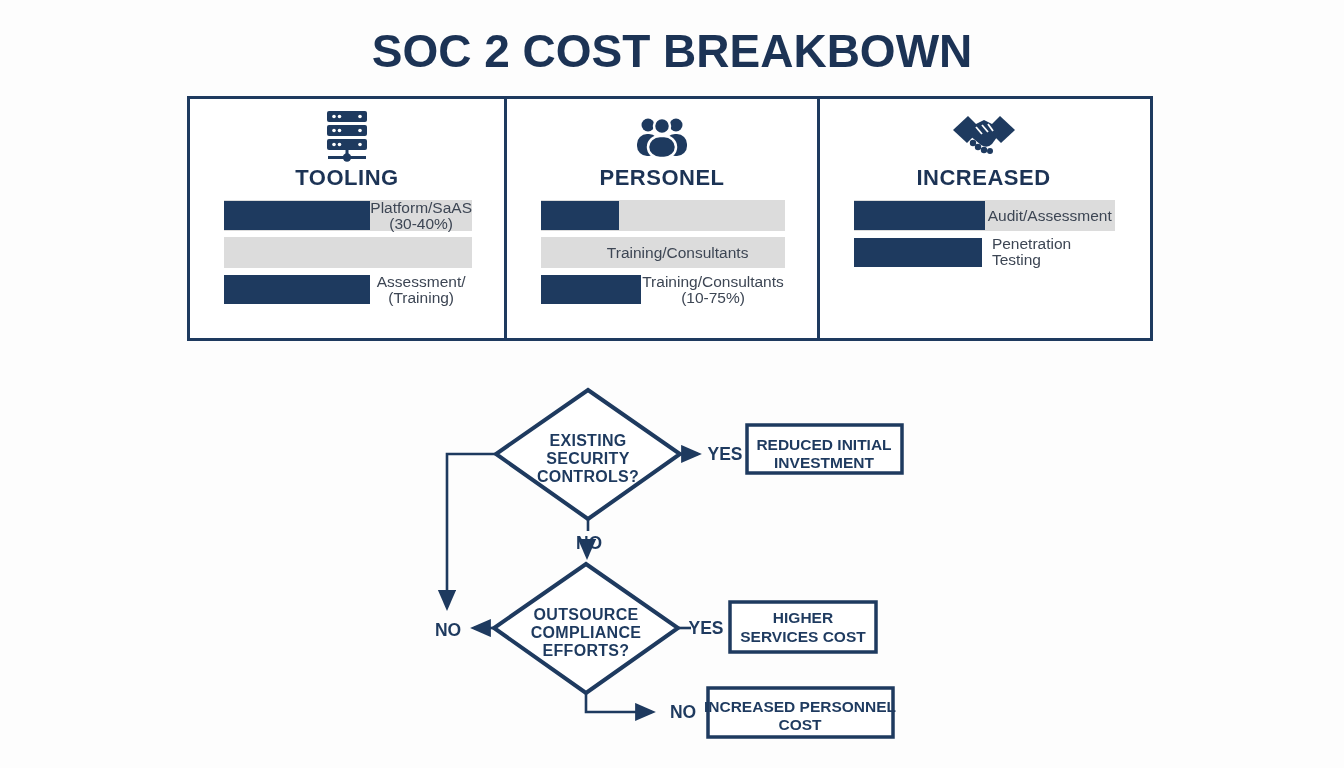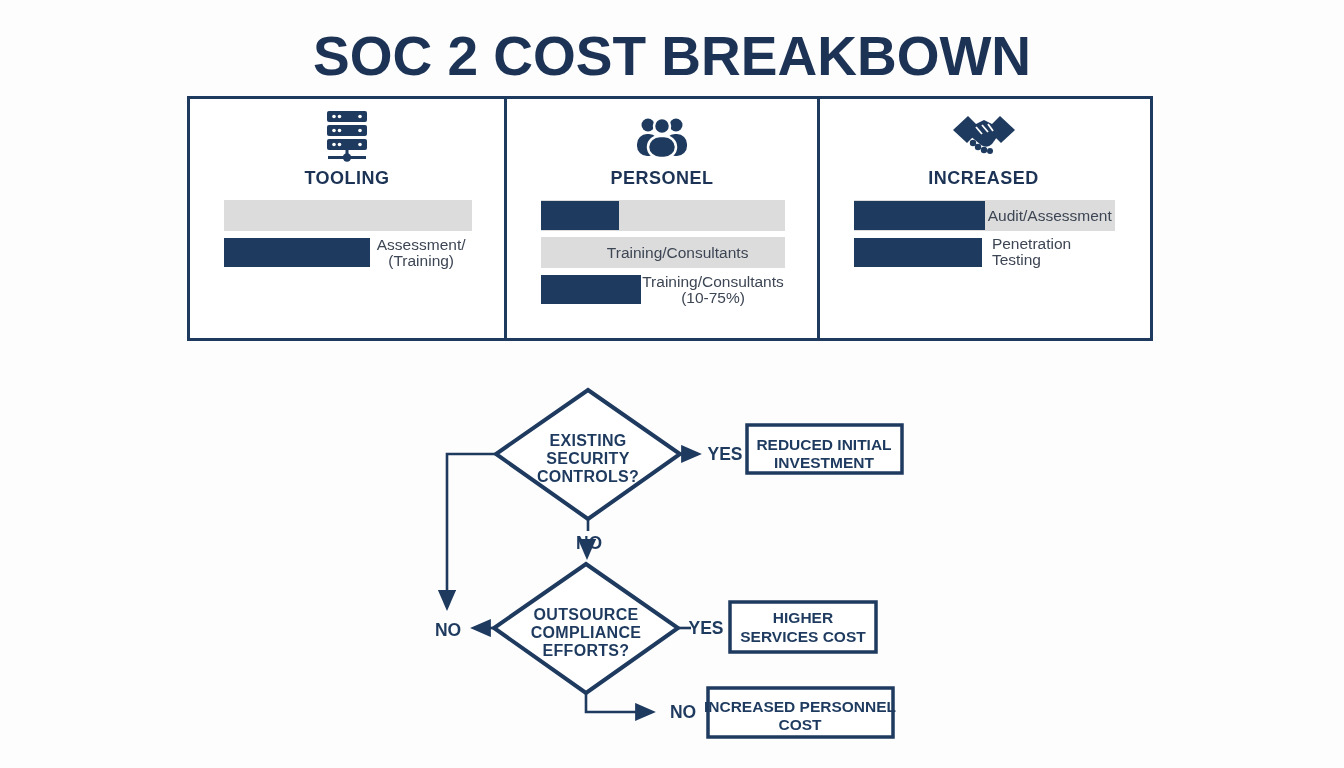--- a/index.html
+++ b/index.html
@@ -2,32 +2,32 @@
 <html><head>
 <meta charset="utf-8">
 <style>
   html,body{margin:0;padding:0;background:#fff;}
   .canvas{
     position:relative;width:1344px;height:768px;background:#fdfdfd;
     font-family:"Liberation Sans",sans-serif;overflow:hidden;
   }
   .title{
     position:absolute;top:24px;left:0;width:100%;text-align:center;
-    font-size:55px;font-weight:700;color:#1c3355;letter-spacing:0px;
+    font-size:46px;font-weight:700;color:#1c3355;letter-spacing:0px;
   }
   .panel{
     position:absolute;left:187px;top:96px;width:966px;height:245px;
     border:3px solid #1e3a5f;box-sizing:border-box;display:grid;
     grid-template-columns:317px 313px 327px;background:#fff;
   }
   .col{box-sizing:border-box;padding-top:10px;}
   .col.divider{border-right:3px solid #1e3a5f;}
   .icon-slot{height:54px;display:flex;align-items:center;justify-content:center;}
   .col-heading{
-    text-align:center;font-size:18px;font-weight:700;color:#1c3355;
+    text-align:center;font-size:22px;font-weight:700;color:#1c3355;
     letter-spacing:0.5px;margin-top:2px;height:26px;line-height:26px;
   }
   .rows{margin:9px 32px 0 34px;}
   .row{
     position:relative;height:31px;margin-bottom:6px;display:flex;
     align-items:stretch;
   }
   .row.gray{background:#dcdcdc;}
   .bar{background:#1e3a5f;flex:0 0 auto;margin:1px 0;}
   .spacer{flex:0 0 auto;}
@@ -74,20 +74,28 @@
               <circle cx="15.5" cy="34.5" r="1.8"></circle>
               <circle cx="36" cy="34.5" r="1.8"></circle>
           </g>
           <line x1="23" y1="40" x2="23" y2="46" stroke="#1e3a5f" stroke-width="3"></line>
           <line x1="4" y1="47.5" x2="42" y2="47.5" stroke="#1e3a5f" stroke-width="3"></line>
           <circle cx="23" cy="47.5" r="4.2" fill="#1e3a5f"></circle>
         </svg>
       </div>
       <div class="col-heading">TOOLING</div>
       <div class="rows">
+        <div class="row gray">
+          <div class="bar" style="width: 59%;"></div>
+          <div class="spacer" style="width: 0%;"></div>
+          <div class="row-label">
+            <div>Platform/SaAS</div>
+            <div>(30-40%)</div>
+          </div>
+        </div>
         <div class="row gray">
           <div class="bar" style="width: 0%;"></div>
           <div class="spacer" style="width: 0%;"></div>
           <div class="row-label">
             <div></div>
             <div></div>
           </div>
         </div>
         <div class="row">
           <div class="bar" style="width: 59%;"></div>

